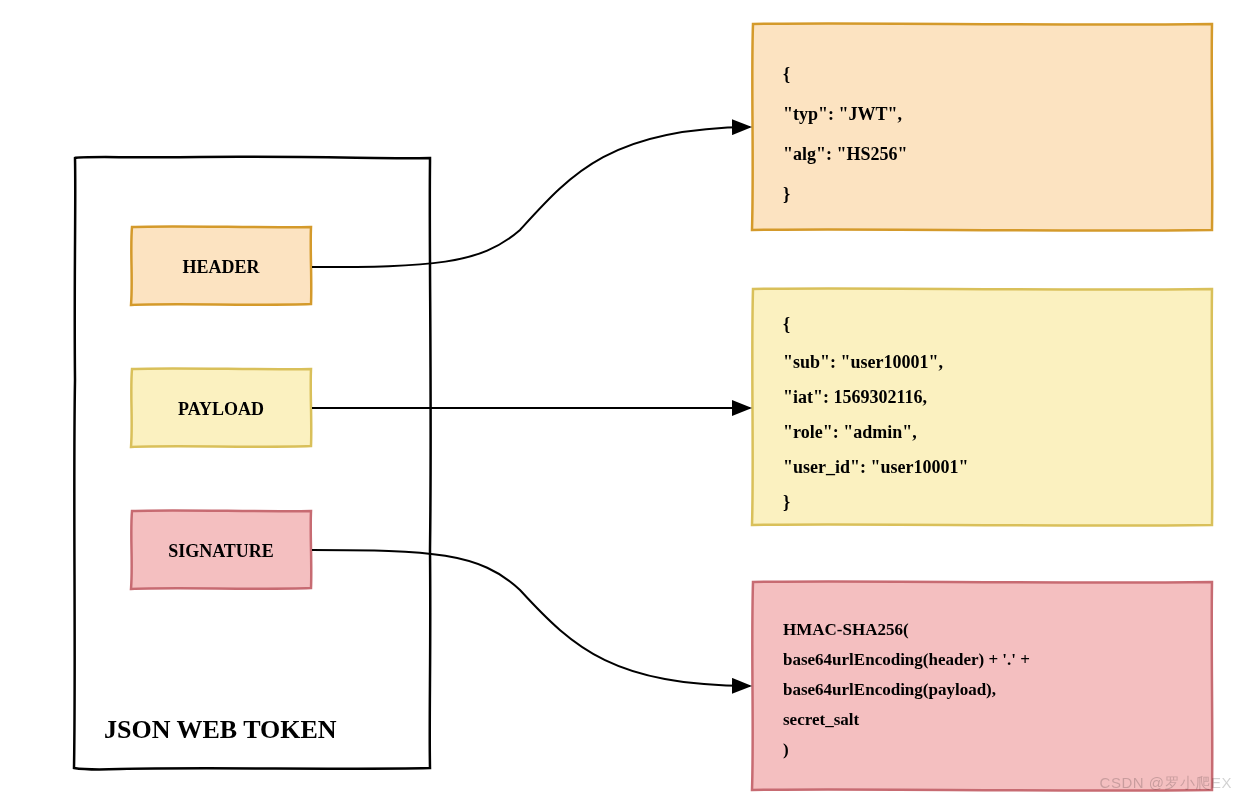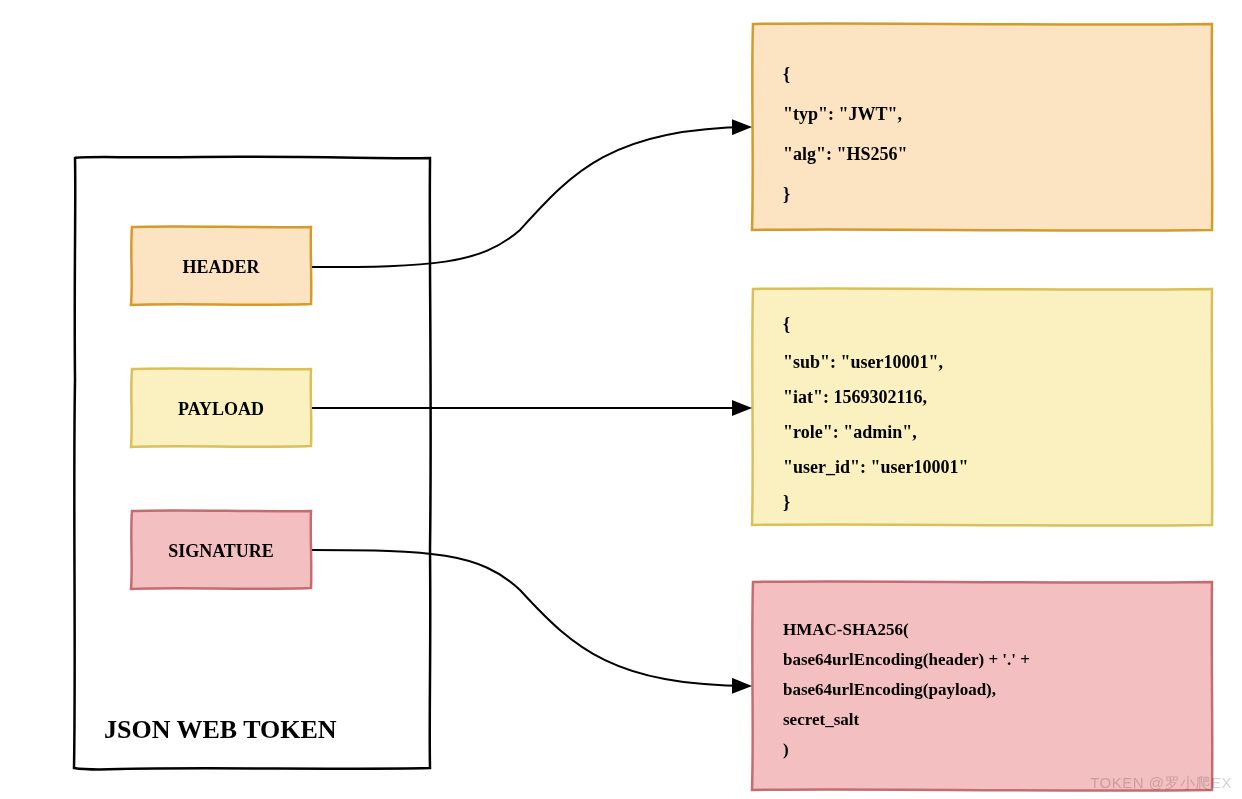--- a/index.html
+++ b/index.html
@@ -121,13 +121,13 @@
   </g>
 
   <path d="M312 267 C 430 267, 480 265, 520 230 C 570 175, 610 128, 750 127" fill="none" stroke="#000" stroke-width="2" marker-end="url(#arrowhead)"></path>
 
   <path d="M312 408 L 750 408" fill="none" stroke="#000" stroke-width="2" marker-end="url(#arrowhead)"></path>
 
   <path d="M312 550 C 430 550, 480 552, 520 590 C 575 650, 615 685, 750 686" fill="none" stroke="#000" stroke-width="2" marker-end="url(#arrowhead)"></path>
 
 </svg>
 
-<div class="watermark">TOKEN @罗小爬EX</div>
+<div class="watermark">CSDN @罗小爬EX</div>
 
 </body></html>

